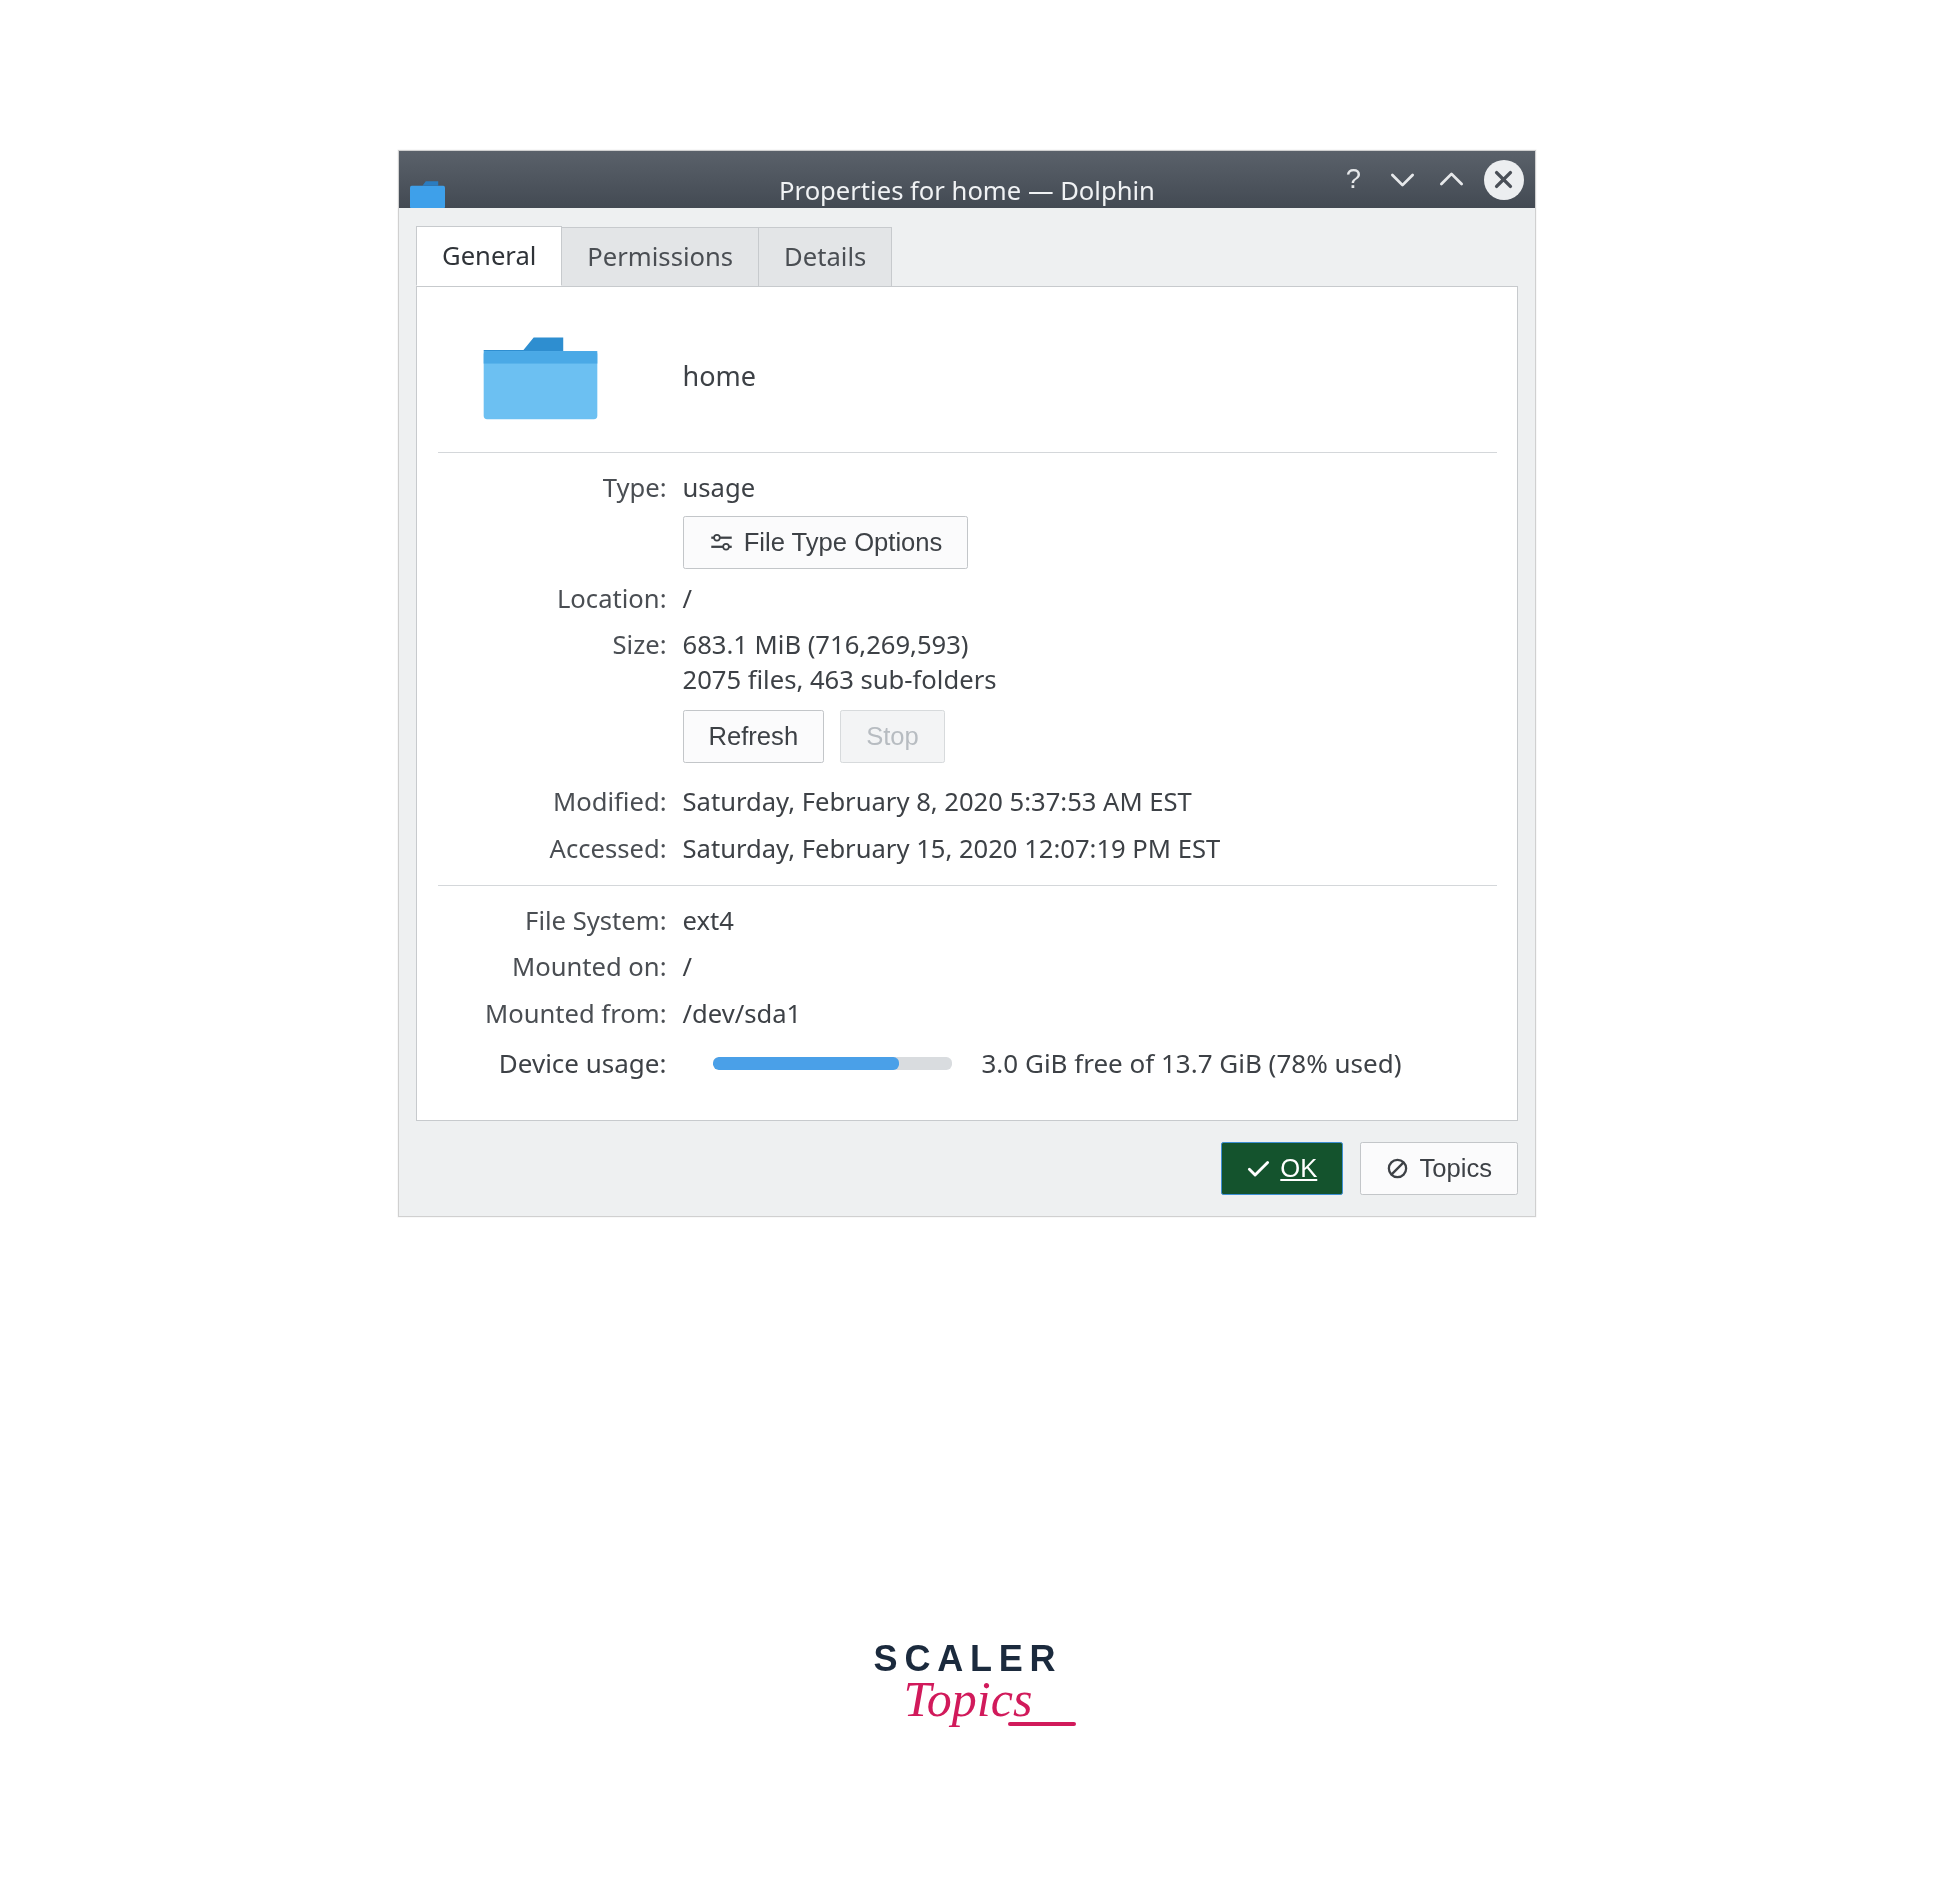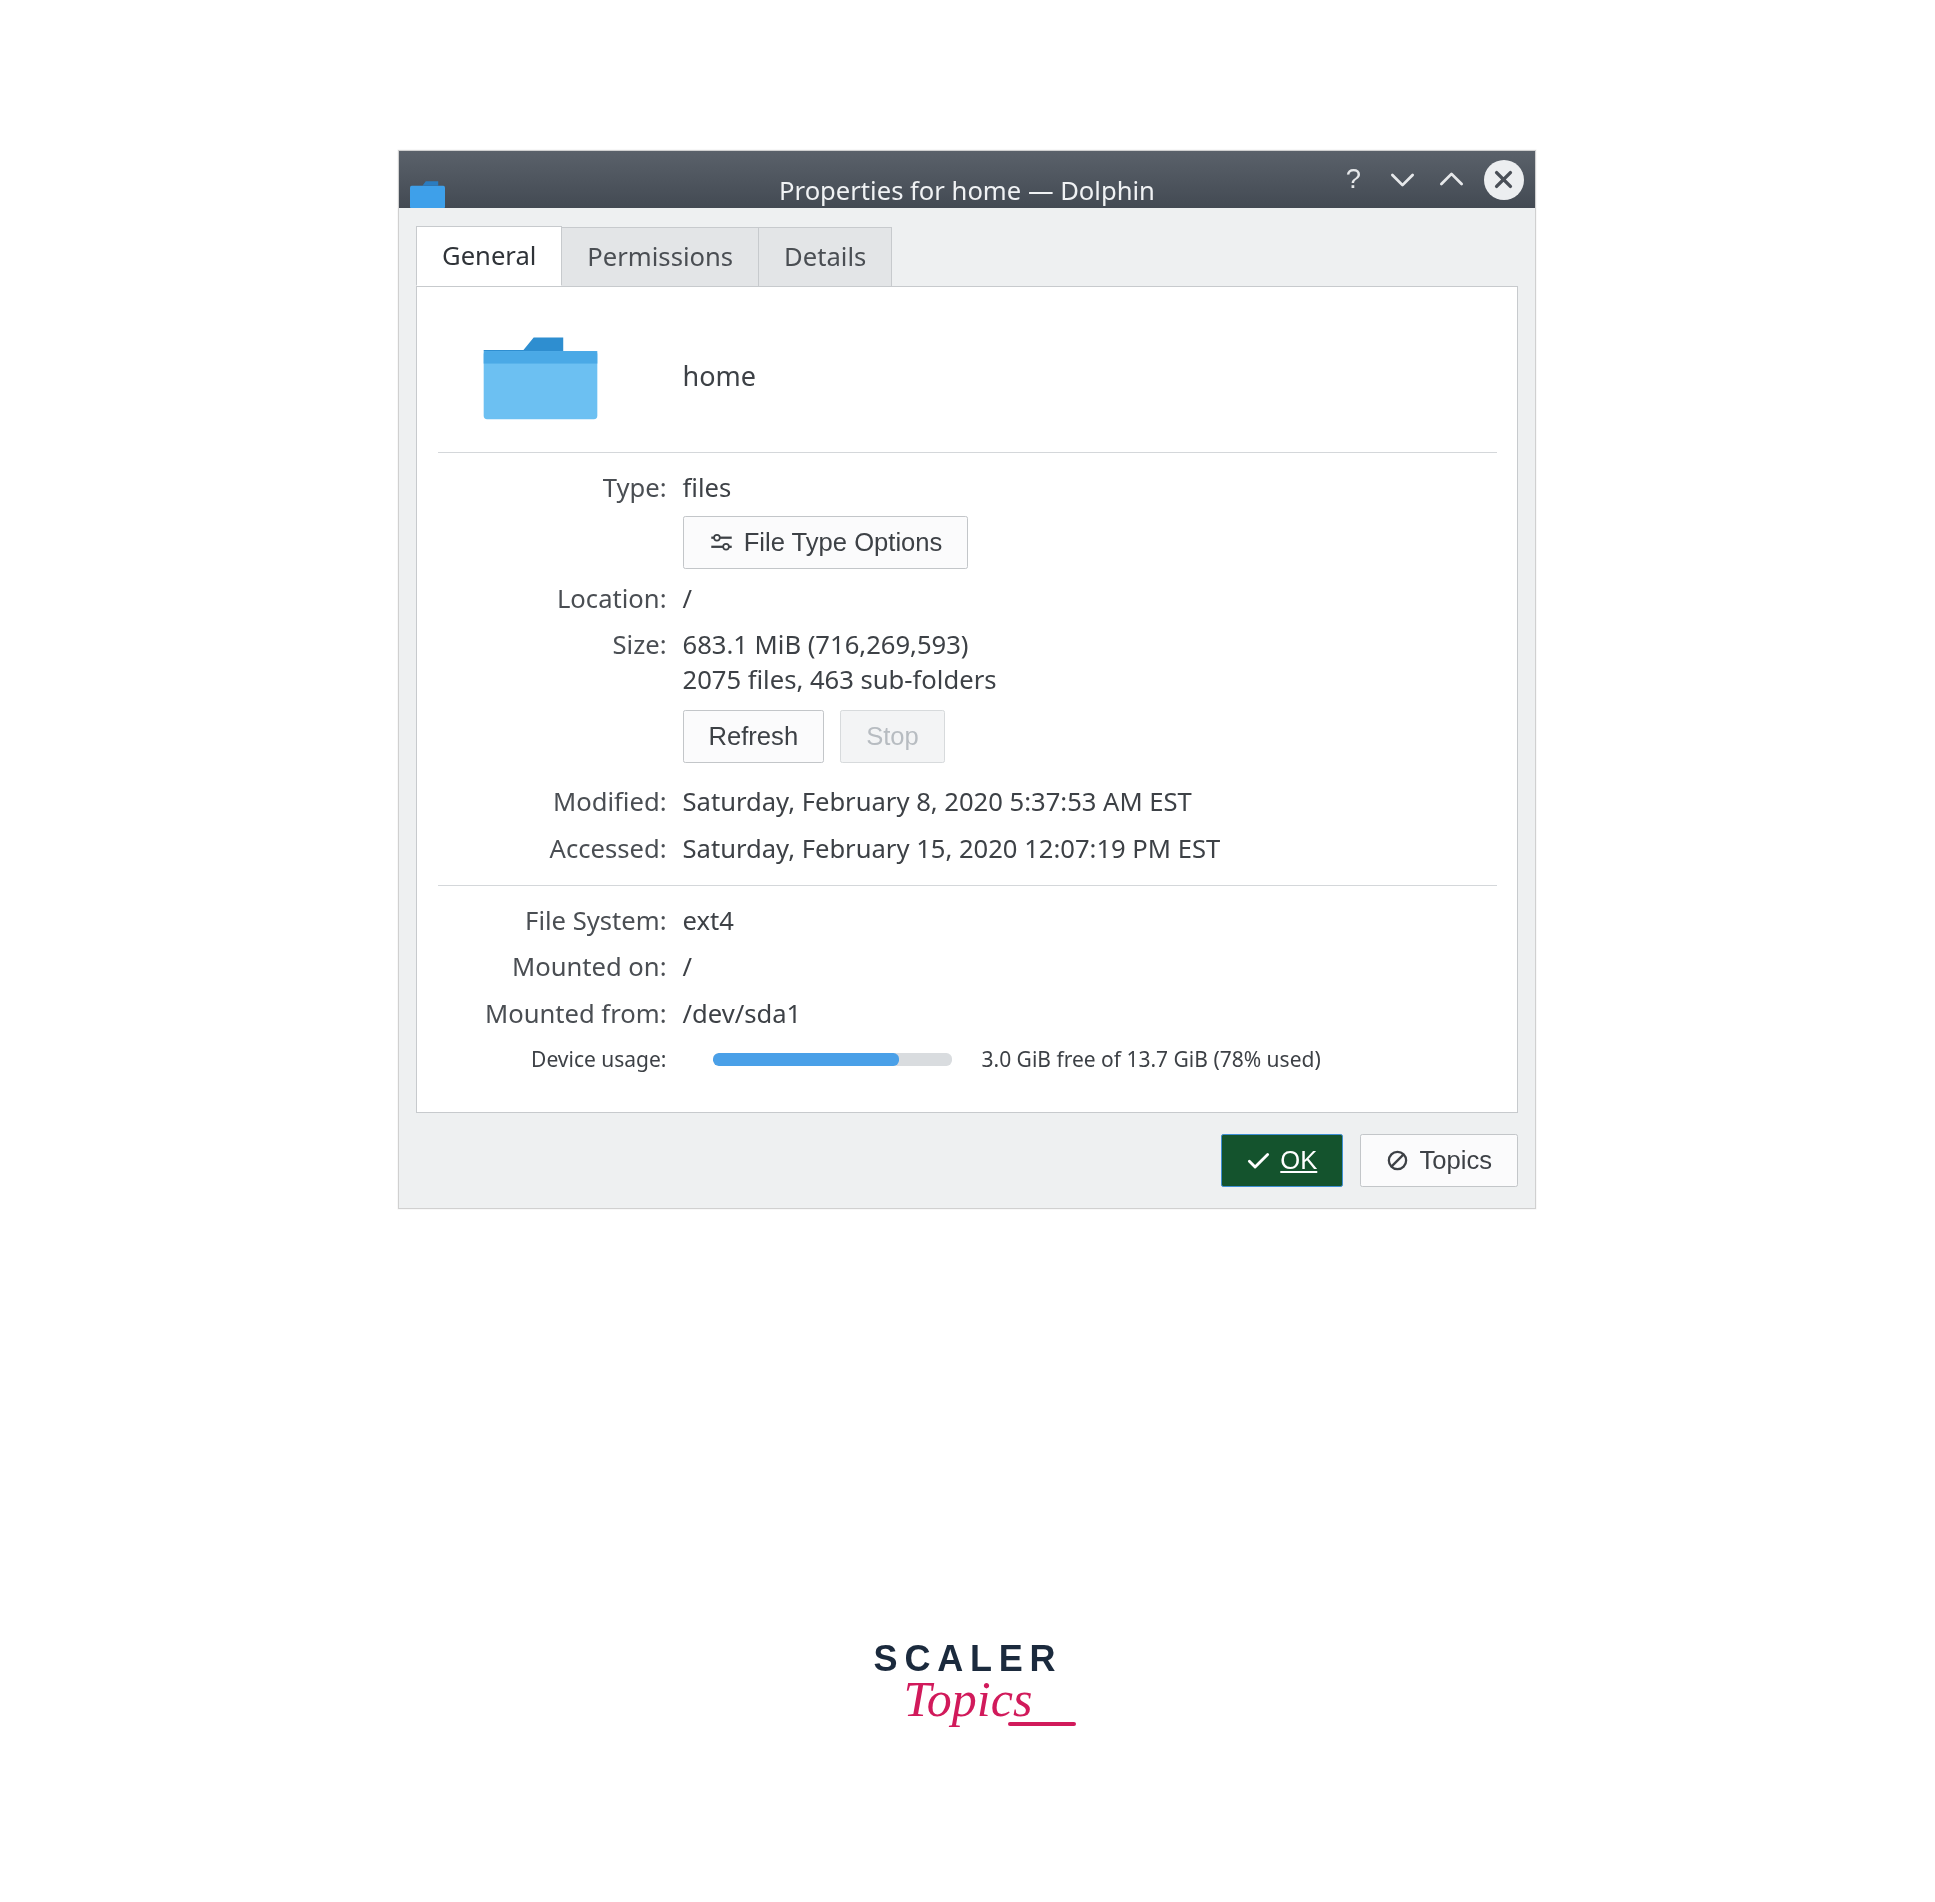--- a/index.html
+++ b/index.html
@@ -155,21 +155,21 @@
   .btn.primary {
     background: #14532d;
     border: 0.6px solid #3e8fd4;
     color: #ffffff;
     text-decoration: underline;
   }
   .btn-row { display: flex; gap: 16px; }
   .kv .btn-row { margin-top: 8px; }
 
   
-  .usage-row { display:flex; align-items:center; gap: 30px; font-size:21px; color:#3d4146; padding:9px 0 4.6px 0;}
+  .usage-row { display:flex; align-items:center; gap: 30px; font-size:26px; color:#3d4146; padding:9px 0 4.6px 0;}
   .usage-row .k { width:245px; text-align:right; padding-right:16px;}
   .usage-bar {
     width: 239px; height: 13.7px;
     background: #d9dcdf;
     border-radius: 5.7px;
     overflow: hidden;
     position: relative;
   }
   .usage-bar .fill {
     position:absolute; left:0; top:0; bottom:0;
@@ -280,21 +280,21 @@
           </span>
           <span>home</span>
         </div>
 
         <hr class="hr">
 
         <div class="section">
           <div class="kv">
             <div class="k">Type:</div>
             <div class="v">
-              <div>files</div>
+              <div>usage</div>
               <div class="btn-row" style="margin-top:10.2px;">
                 <button class="btn">
                   <span>
                     <svg width="25" height="20.5" viewBox="0 0 44 36">
                       <line x1="4" y1="10" x2="40" y2="10" stroke="#3d4146" stroke-width="4"></line>
                       <circle cx="14" cy="10" r="5" fill="#fff" stroke="#3d4146" stroke-width="3"></circle>
                       <line x1="4" y1="26" x2="40" y2="26" stroke="#3d4146" stroke-width="4"></line>
                       <circle cx="30" cy="26" r="5" fill="#fff" stroke="#3d4146" stroke-width="3"></circle>
                     </svg>
                   </span>

